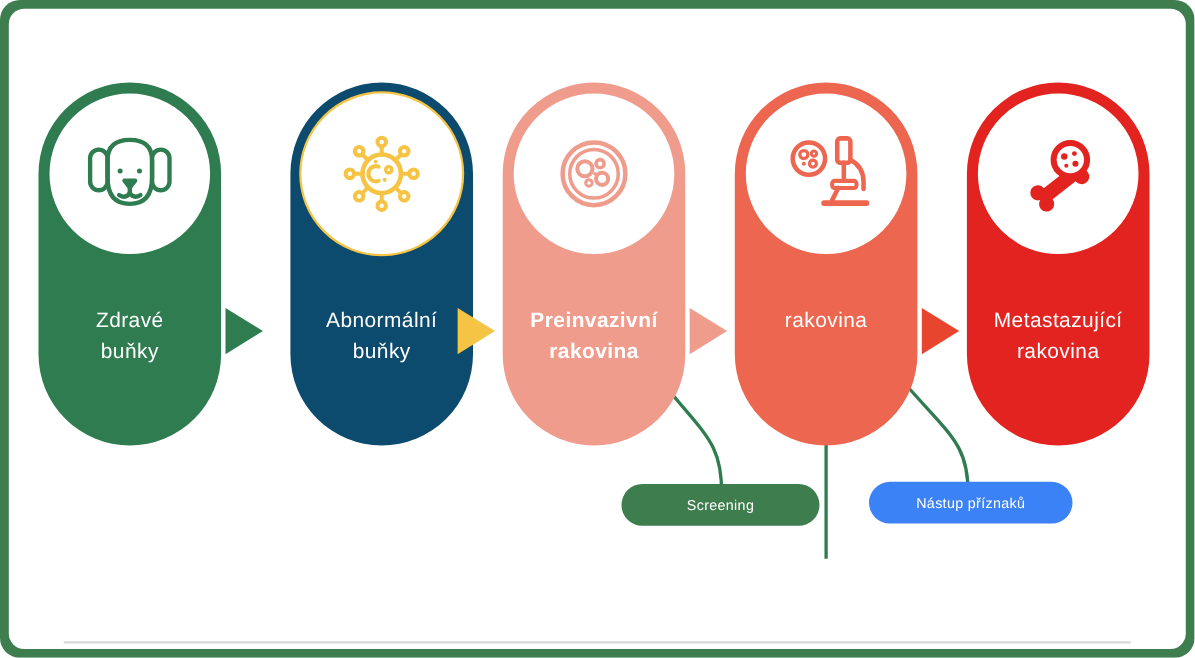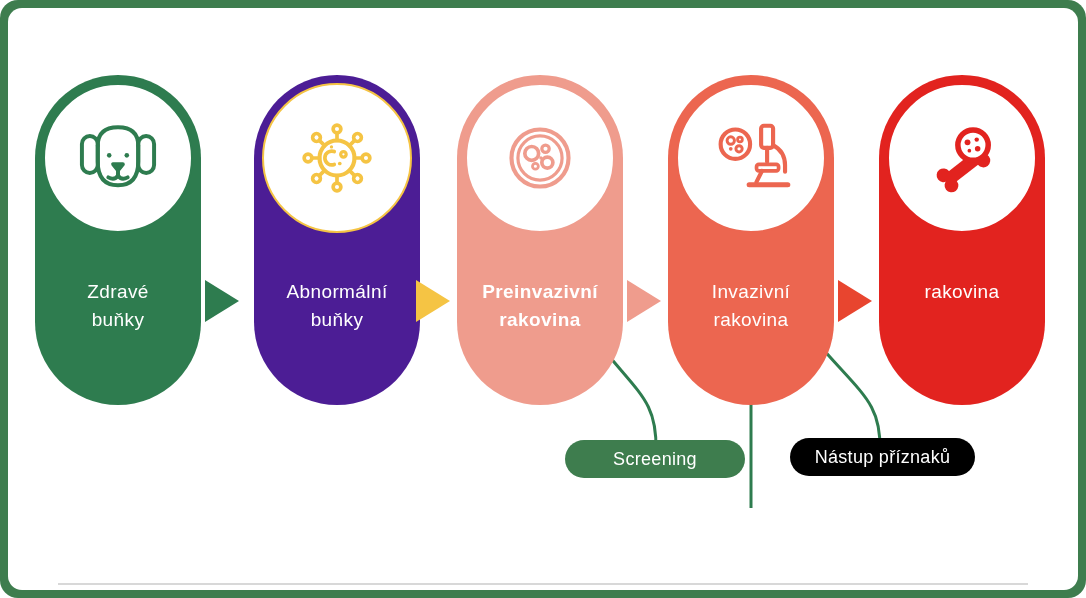--- a/index.html
+++ b/index.html
@@ -76,21 +76,21 @@
     z-index: 2;
   }
   .callout {
     position: absolute;
     height: 38px;
     border-radius: 19px;
     color: #ffffff;
     display: flex;
     align-items: center;
     justify-content: center;
-    font-size: 18px;
+    font-size: 13px;
     letter-spacing: 0.3px;
     z-index: 3;
   }
   .bottom-line {
     position: absolute;
     left: 58px;
     right: 58px;
     top: 583px;
     height: 2px;
     z-index: 1;
@@ -125,21 +125,21 @@
         <path d="M50 70 Q46 76 39 72"></path>
         <path d="M50 70 Q54 76 61 72"></path>
       </svg>
     </div>
     <div class="stage-label">
       <span>Zdravé</span>
       <span>buňky</span>
     </div>
   </div>
 
-  <div class="stage" style="left: 254px; background-color: #4c1d95; text-decoration: underline;">
+  <div class="stage" style="left: 264px; background-color: #0c4a6e; text-decoration: underline;">
     <div class="icon-circle" style="border-color: rgb(245, 196, 68); color: rgb(245, 196, 68);">
       <svg viewBox="0 0 100 100" width="92" height="92" fill="none" stroke="currentColor" stroke-width="4.5" stroke-linecap="round">
         <circle cx="50" cy="50" r="19"></circle>
         <g transform="rotate(0 50 50)">
             <line x1="50" y1="31" x2="50" y2="24" stroke-width="4"></line>
             <circle cx="50" cy="18.5" r="4.2" stroke-width="4"></circle>
           </g>
         <g transform="rotate(45 50 50)">
             <line x1="50" y1="31" x2="50" y2="24" stroke-width="4"></line>
             <circle cx="50" cy="18.5" r="4.2" stroke-width="4"></circle>
@@ -208,21 +208,20 @@
         <circle cx="28" cy="40" r="2" fill="currentColor" stroke="none"></circle>
         <rect x="61" y="15" width="13" height="24" rx="3" stroke-width="4.5"></rect>
         <path d="M74 36 q13 7 13 22 v7" stroke-width="4.5"></path>
         <path d="M67.5 39 v15" stroke-width="4.5"></path>
         <rect x="56" y="57" width="24" height="7" rx="2.5" stroke-width="4"></rect>
         <path d="M62 64 l-6 12" stroke-width="4.5"></path>
         <path d="M48 79 h42" stroke-width="5.5"></path>
       </svg>
     </div>
     <div class="stage-label">
-      <span>Invazivní</span>
       <span>rakovina</span>
     </div>
   </div>
 
   <div class="stage" style="left: 879px; background-color: rgb(226, 35, 31);">
     <div class="icon-circle" style="border-color: rgb(226, 35, 31); color: rgb(226, 35, 31);">
       <svg viewBox="0 0 100 100" width="92" height="92" fill="none">
         <g transform="rotate(-38 50 62)" fill="currentColor" stroke="none">
           <circle cx="30" cy="55" r="7.5"></circle>
           <circle cx="30" cy="69" r="7.5"></circle>
@@ -231,28 +230,29 @@
           <rect x="28" y="55" width="48" height="14"></rect>
         </g>
         <circle cx="62" cy="36" r="16.5" fill="#ffffff" stroke="currentColor" stroke-width="6"></circle>
         <circle cx="56" cy="33" r="3.2" fill="currentColor"></circle>
         <circle cx="66" cy="30" r="2.4" fill="currentColor"></circle>
         <circle cx="67" cy="40" r="3" fill="currentColor"></circle>
         <circle cx="58" cy="42" r="2" fill="currentColor"></circle>
       </svg>
     </div>
     <div class="stage-label">
+      <span>Metastazující</span>
       <span>rakovina</span>
     </div>
   </div>
 
   <div class="arrow" style="left: 205px; border-left-color: rgb(46, 124, 79);"></div>
   <div class="arrow" style="left: 416px; border-left-color: rgb(245, 196, 68);"></div>
   <div class="arrow" style="left: 627px; border-left-color: rgb(239, 156, 141);"></div>
   <div class="arrow" style="left: 838px; border-left-color: rgb(232, 69, 47);"></div>
 
   <div class="callout" style="left: 565px; top: 440px; width: 180px; background-color: rgb(62, 125, 78);">
     <span>Screening</span>
   </div>
-  <div class="callout" style="left: 790px; top: 438px; width: 185px; background-color: #000000;">
+  <div class="callout" style="left: 790px; top: 438px; width: 185px; background-color: #3b82f6;">
     <span>Nástup příznaků</span>
   </div>
 </div>
 
 </body></html>

